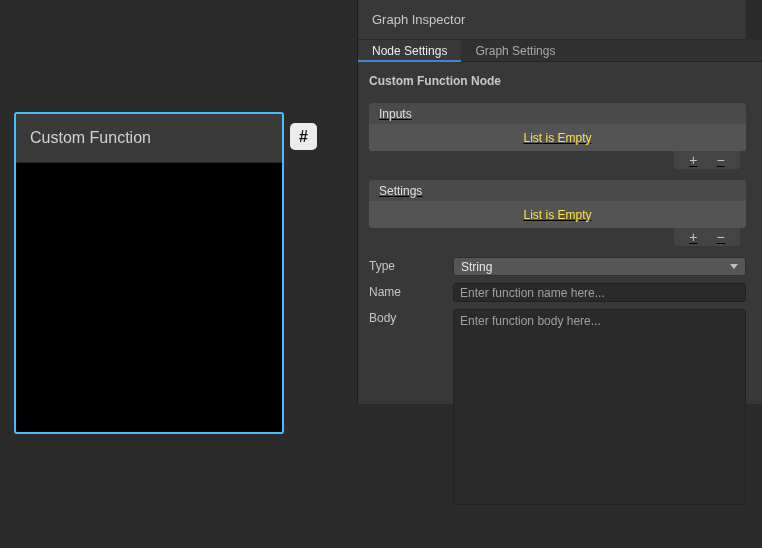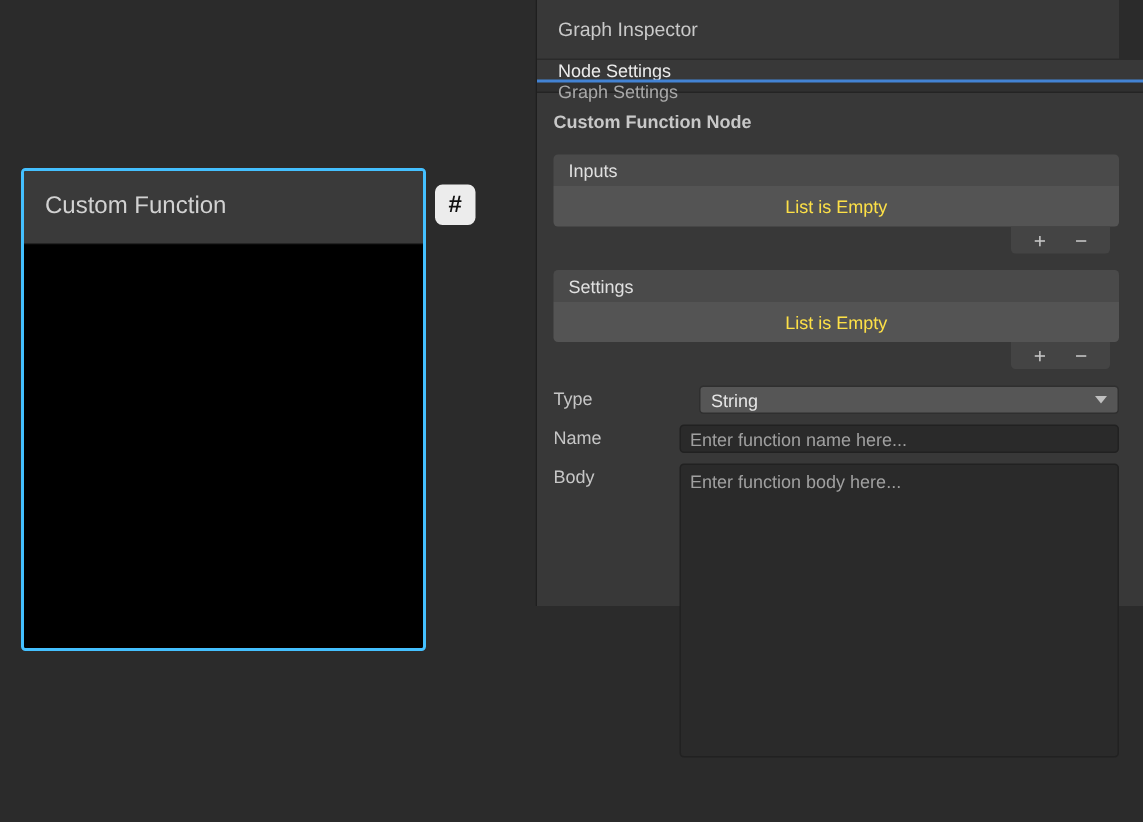--- a/index.html
+++ b/index.html
@@ -47,38 +47,37 @@
   }
   .inspector-title { font-size:13px; color:#c9c9c9; }
   .scrollbar-corner {
     position:absolute; top:0; right:0; width:16px; height:40px;
     background:#2b2b2b;
   }
 
   .tab-bar {
     height:22px; background:#303030; border-bottom:1px solid #242424;
     display:flex;
-    flex-direction:column;
   }
   .tab {
     padding:0 14px; display:flex; align-items:center;
     font-size:12px; color:#a9a9a9; position:relative; cursor:default;
   }
   .tab.active { color:#ececec; background:#383838; }
   .tab.active::after {
     content:""; position:absolute; left:0; right:0; bottom:-1px; height:2px;
     background:#4383d4;
   }
 
   .inspector-content { padding:10px 16px 0 11px; }
 
   .section-title { font-size:12px; font-weight:bold; color:#c8c8c8; margin:2px 0 15px 0; }
 
   
-  .rlist { margin-bottom:11px; }
+  .rlist { margin-bottom:11px;text-decoration:underline; }
   .rlist-header {
     height:21px; background:#4a4a4a; border-radius:3px 3px 0 0;
     display:flex; align-items:center; padding:0 10px;
     font-size:12px; color:#e0e0e0;
   }
   .rlist-body {
     height:27px; background:#545454; border-radius:0 0 3px 3px;
     display:flex; align-items:center; padding:0 10px;
     font-size:12px; color:#fde047;justify-content:center;
   }
@@ -94,21 +93,21 @@
 
   
   .field-row { display:flex; margin-bottom:7px; }
   .field-row.top-align { align-items:flex-start; }
   .field-label {
     width:84px; flex:0 0 84px; font-size:12px; color:#c6c6c6; line-height:19px;
   }
   .dropdown {
     flex:1; height:19px; background:#565656; border:1px solid #2f2f2f; border-radius:3px;
     display:flex; align-items:center; justify-content:space-between;
-    padding:0 7px; font-size:12px; color:#e6e6e6;margin-left:13px;
+    padding:0 7px; font-size:12px; color:#e6e6e6;
   }
   .chevron-down {
     width:0; height:0; border-left:4px solid transparent; border-right:4px solid transparent;
     border-top:5px solid #c0c0c0;
   }
   .text-input {
     flex:1; height:19px; background:#2a2a2a; border:1px solid #212121; border-radius:3px;
     padding:0 6px; font-size:12px; color:#d8d8d8;
     font-family:"Liberation Sans", sans-serif; outline:none;
   }

